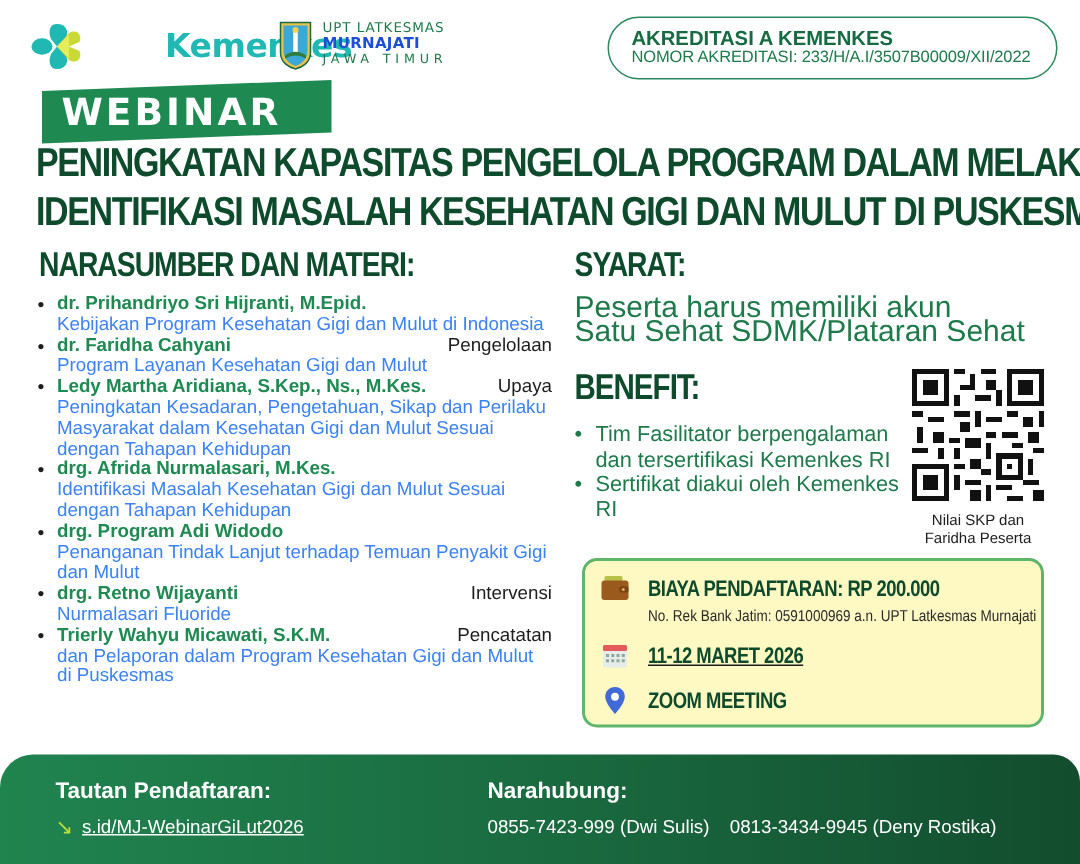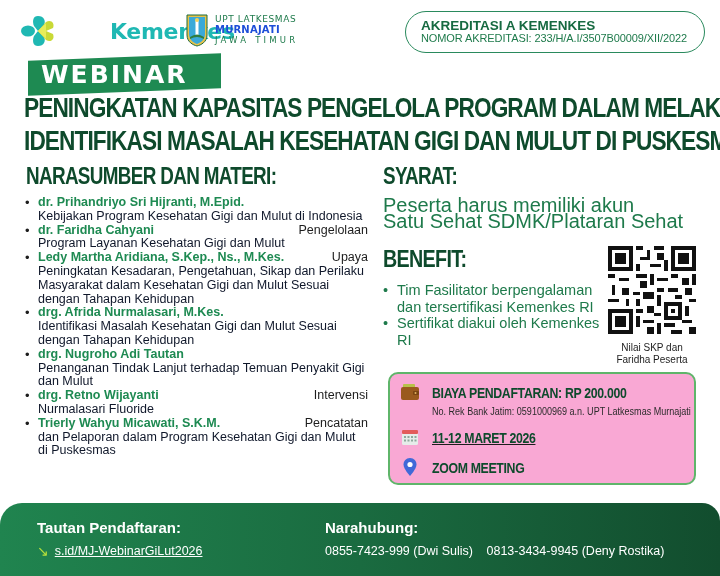--- a/index.html
+++ b/index.html
@@ -31,35 +31,35 @@
 
   
   .heading { position: absolute; font-family: "Liberation Sans", sans-serif; font-weight: bold; color: #0e4a2c; font-size: 23px; letter-spacing: -0.8px; transform: scaleX(0.82); transform-origin: left top; white-space: nowrap; }
 
   
   .speakers { position: absolute; left: 22px; top: 196px; width: 346px; list-style: none; font-size: 12.5px; line-height: 13.8px; }
   .speakers li { position: relative; padding-left: 16px; }
   .speakers li::before { content: "\2022"; position: absolute; left: 3px; top: 0; color: #1d1d1d; font-size: 13px; }
   .speakers .name { font-weight: bold; color: #1e8a52; }
   .speakers .topic-inline { float: right; }
-  .speakers .topic { color: #0f172a; }
+  .speakers .topic { color: #3b82f6; }
 
   
   .syarat-text { position: absolute; left: 383px; top: 197px; font-size: 20px; line-height: 16px; color: #1e7a4b; }
 
   
   .benefits { position: absolute; left: 383px; top: 282px; width: 220px; list-style: none; font-size: 14.5px; line-height: 16.5px; color: #1e7a4b; }
   .benefits li { position: relative; padding-left: 14px; }
   .benefits li::before { content: "\2022"; position: absolute; left: 0; top: 0; color: #1e7a4b; }
 
   .qr { position: absolute; left: 608px; top: 246px; width: 88px; height: 88px; }
   .qr-caption { position: absolute; left: 600px; top: 342px; width: 104px; text-align: center; font-size: 10px; line-height: 11.5px; color: #1d1d1d; }
 
   
-  .info-box { position: absolute; left: 388px; top: 372px; width: 308px; height: 113px; border: 2px solid #5fb56a; border-radius: 10px; background: #f9a8d4; }
+  .info-box { position: absolute; left: 388px; top: 372px; width: 308px; height: 113px; border: 2px solid #5fb56a; border-radius: 10px; background: #fef9c3; }
   .info-row { position: absolute; left: 10px; display: flex; align-items: center; }
   .info-row svg { width: 20px; height: 20px; flex: none; }
   .info-row .label { margin-left: 12px; font-family: "Liberation Sans", sans-serif; font-weight: bold; color: #0e4a2c; font-size: 15px; letter-spacing: -0.4px; transform: scaleX(0.82); transform-origin: left center; white-space: nowrap; }
   .info-sub { position: absolute; left: 42px; top: 31px; font-size: 10.5px; color: #2b2b2b; transform: scaleX(0.86); transform-origin: left center; white-space: nowrap; }
 
   
   .footer { position: absolute; left: 0; top: 503px; width: 720px; height: 80px; border-radius: 22px 18px 0 0; background: linear-gradient(90deg, #20844f 0%, #1a6b40 50%, #124d2e 100%); }
   .footer .fh { position: absolute; font-weight: bold; font-size: 15px; color: #ffffff; }
   .footer .link { position: absolute; left: 37px; top: 40px; display: flex; align-items: center; font-size: 12.5px; color: #ffffff; }
   .footer .link .arrow { color: #b7e03c; font-size: 14px; margin-right: 6px; }
@@ -126,21 +126,21 @@
   <li>
     <span class="name">Ledy Martha Aridiana, S.Kep., Ns., M.Kes.</span>
     <span class="topic-inline">Upaya</span><br>
     <span class="topic">Peningkatan Kesadaran, Pengetahuan, Sikap dan Perilaku Masyarakat dalam Kesehatan Gigi dan Mulut Sesuai dengan Tahapan Kehidupan</span>
   </li>
   <li>
     <span class="name">drg. Afrida Nurmalasari, M.Kes.</span><br>
     <span class="topic">Identifikasi Masalah Kesehatan Gigi dan Mulut Sesuai dengan Tahapan Kehidupan</span>
   </li>
   <li>
-    <span class="name">drg. Nugroho Adi Tautan</span><br>
+    <span class="name">drg. Program Adi Widodo</span><br>
     <span class="topic">Penanganan Tindak Lanjut terhadap Temuan Penyakit Gigi dan Mulut</span>
   </li>
   <li>
     <span class="name">drg. Retno Wijayanti</span>
     <span class="topic-inline">Intervensi</span><br>
     <span class="topic">Nurmalasari Fluoride</span>
   </li>
   <li>
     <span class="name">Trierly Wahyu Micawati, S.K.M.</span>
     <span class="topic-inline">Pencatatan</span><br>

